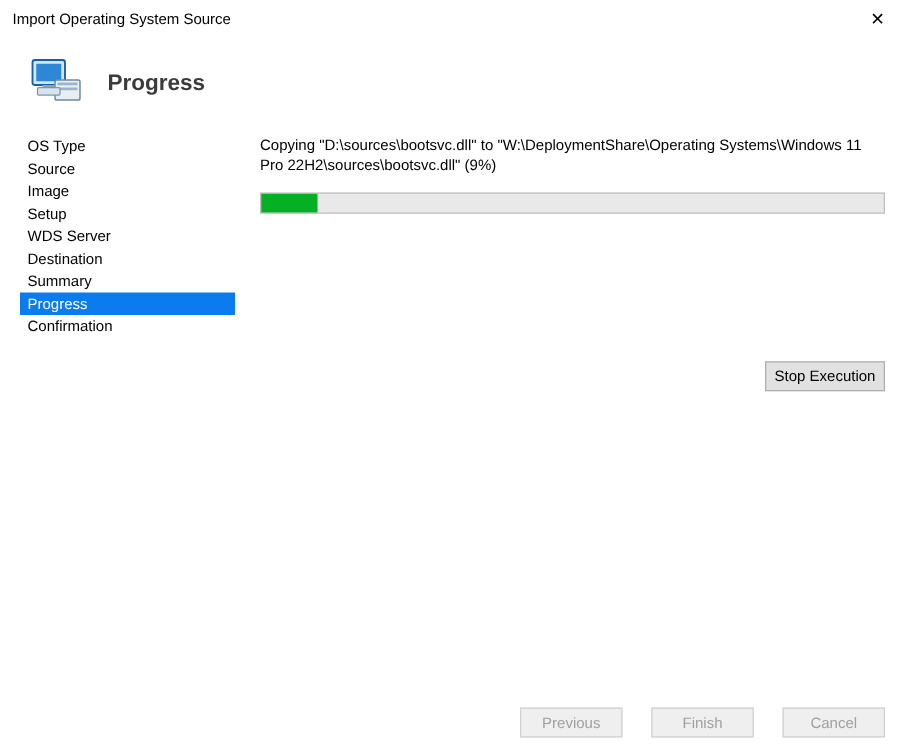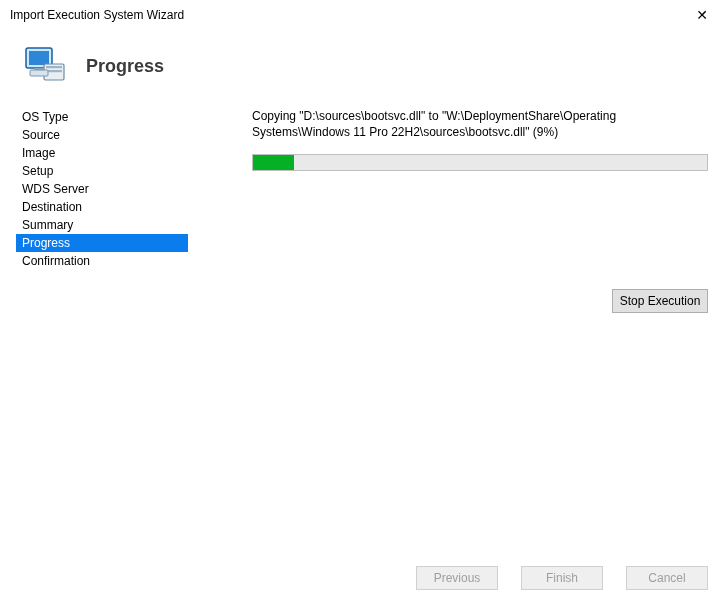--- a/index.html
+++ b/index.html
@@ -38,21 +38,20 @@
   .header .icon-wrap { width: 48px; height: 48px; margin-right: 18px; margin-left: 4px; }
   .header h1 {
     font-size: 18px;
     font-weight: 700;
     color: #3b3b3b;
     margin: 0;
   }
   .content {
     display: flex;
     padding: 0 16px;
-    gap: 44px;
   }
   .sidebar {
     width: 172px;
     flex: 0 0 172px;
   }
   .sidebar-item {
     padding: 2px 6px;
     font-size: 12px;
     cursor: default;
     white-space: nowrap;
@@ -119,21 +118,21 @@
     color: #a0a0a0;
     background: #efefef;
     border-color: #d0d0d0;
     cursor: default;
   }
 </style>
 </head>
 <body>
 
 <div class="titlebar">
-  <span class="title">Import Execution System Wizard</span>
+  <span class="title">Import Operating System Source</span>
   <span class="close">✕</span>
 </div>
 
 <div class="header">
   <span class="icon-wrap">
     <svg viewBox="0 0 48 48" width="48" height="48">
       <rect x="6" y="6" width="26" height="20" rx="2" fill="#cfe7fb" stroke="#1a5fa5" stroke-width="1.5"></rect>
       <rect x="9" y="9" width="20" height="14" fill="#2e86d6"></rect>
       <rect x="24" y="22" width="20" height="16" rx="1.5" fill="#e9eef3" stroke="#6d8aa3" stroke-width="1.2"></rect>
       <rect x="26" y="24" width="16" height="2.2" fill="#9db5c8"></rect>

